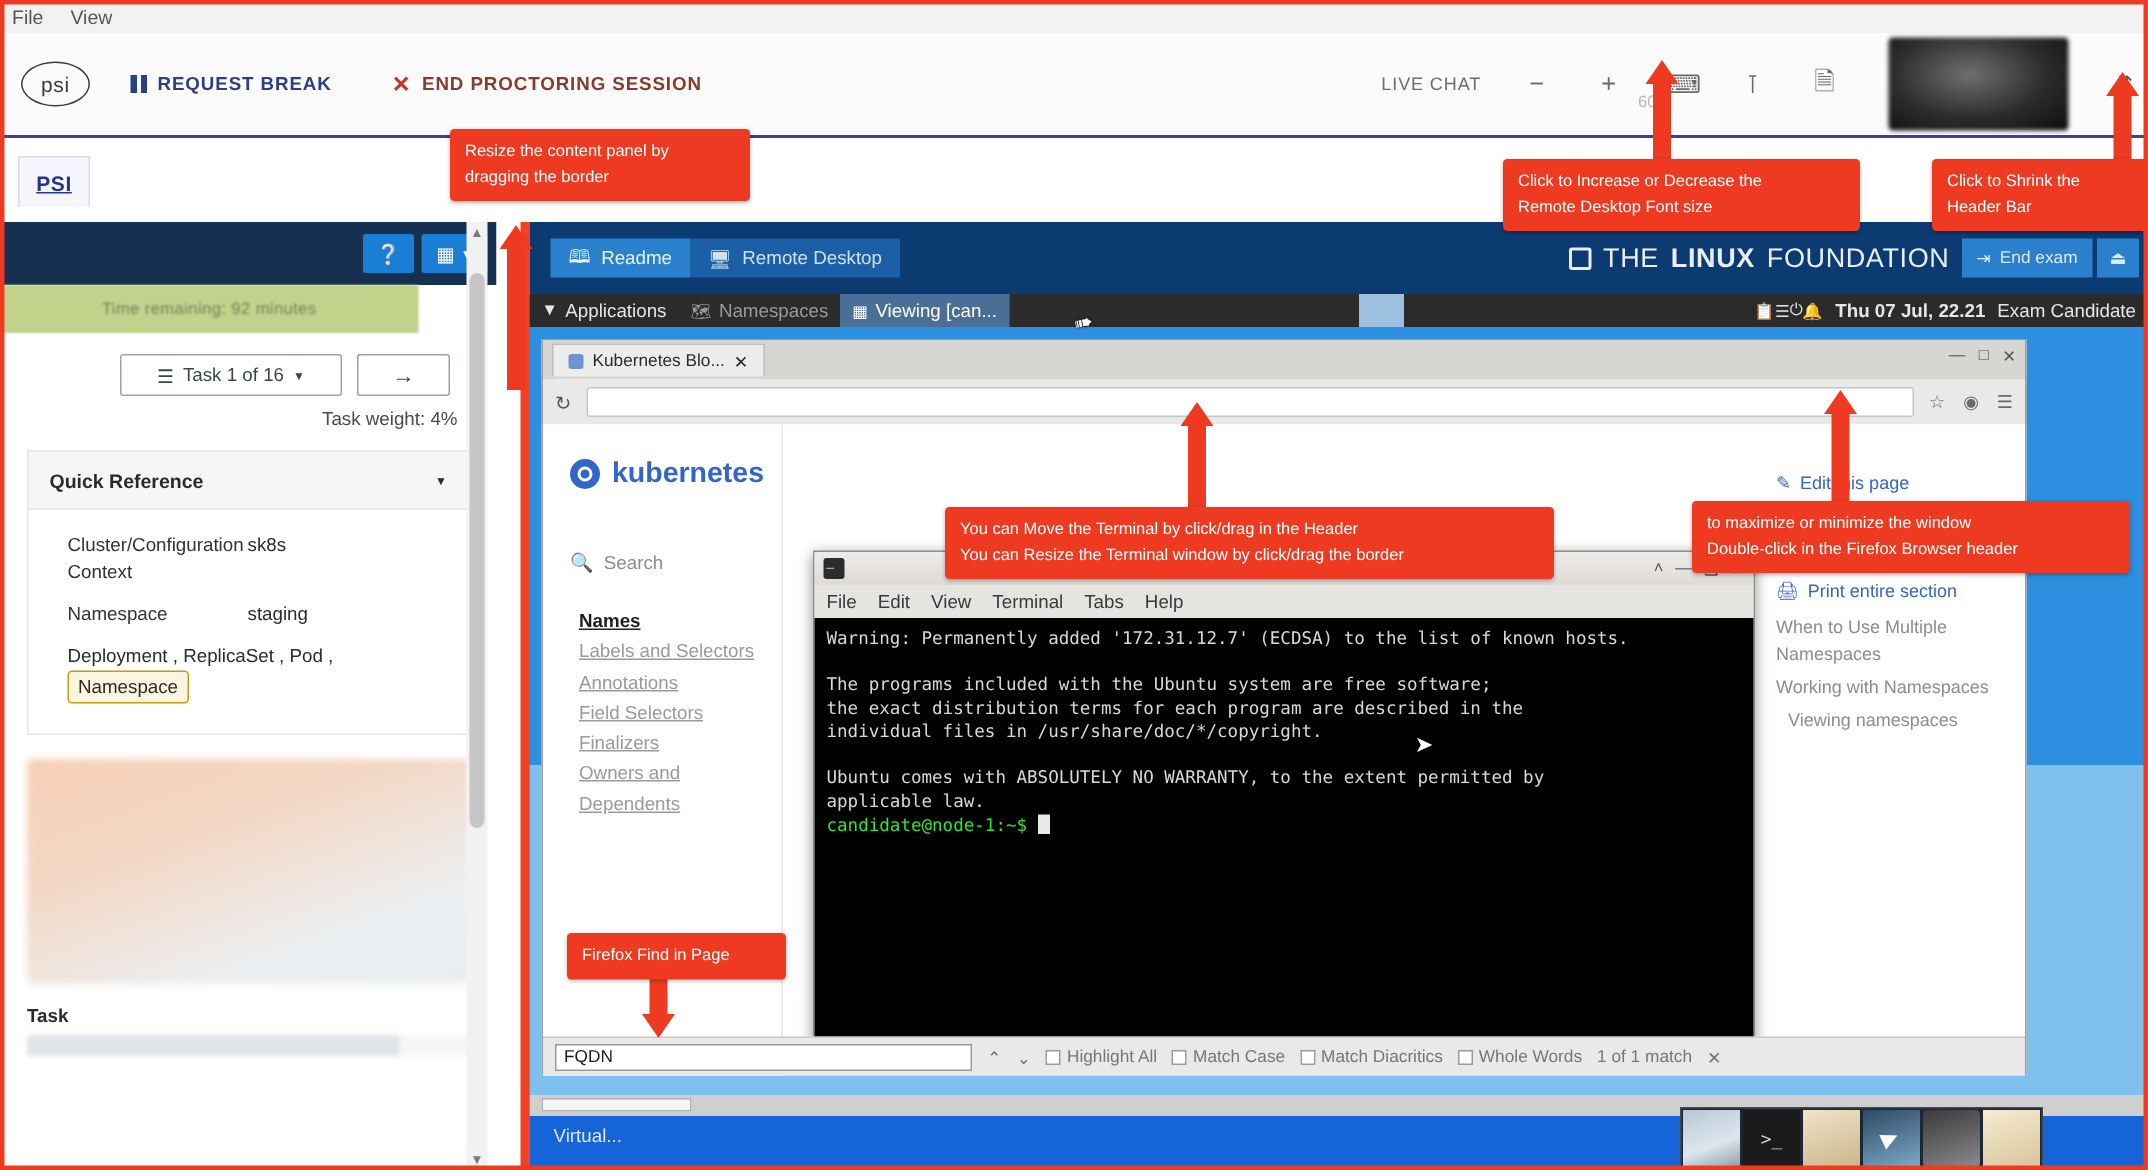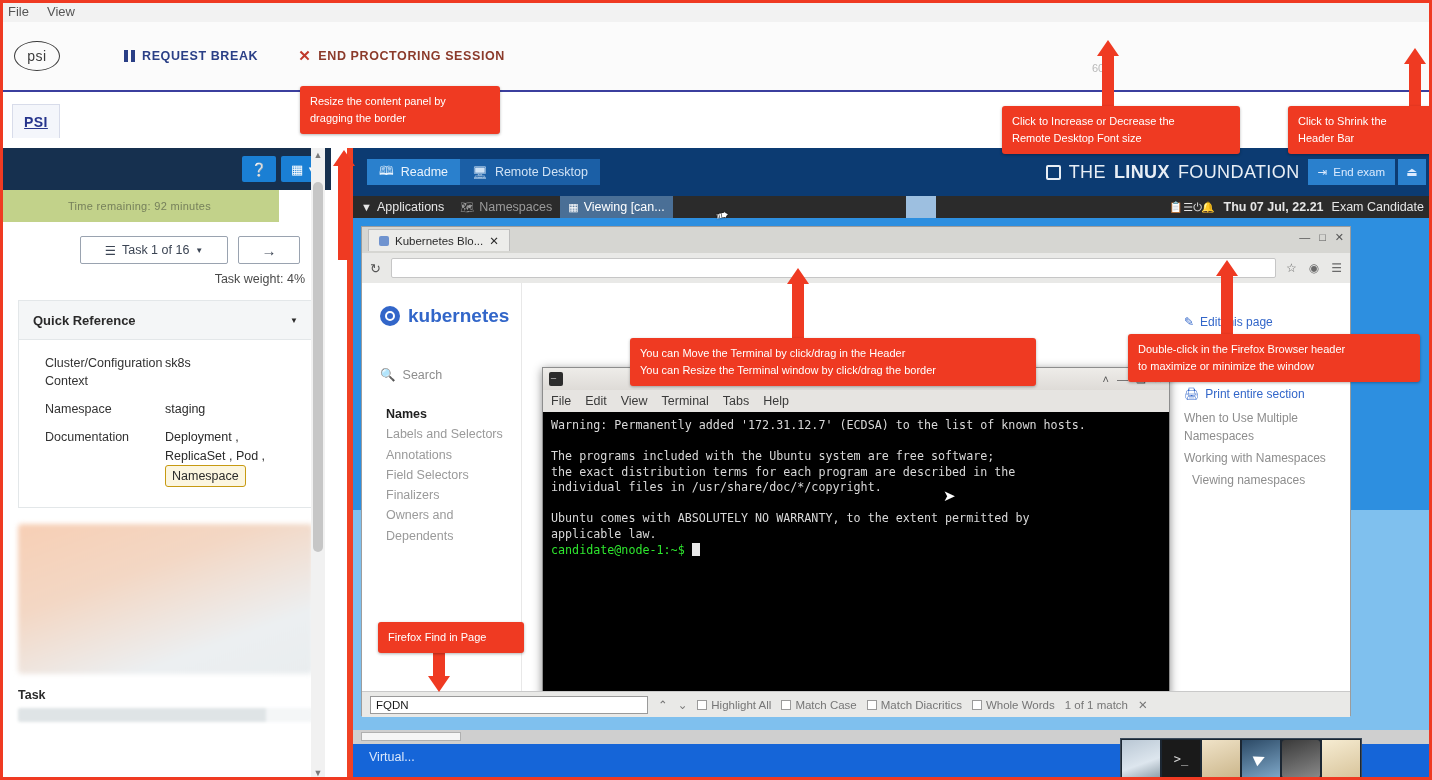--- a/index.html
+++ b/index.html
@@ -28,21 +28,21 @@
   }
   .psi-logo {
     margin-left: 14px; width: 46px; height: 30px; border: 1.5px solid #3b3b3b;
     border-radius: 50%; display: flex; align-items: center; justify-content: center;
     font-size: 14px; color: #3b3b3b; letter-spacing: .5px;
   }
   .psi-action {
     display: flex; align-items: center; gap: 7px;
     font-size: 12.5px; font-weight: bold; letter-spacing: .6px;
   }
-  .psi-action.break { margin-left: 64px; color: #2a3f86; }
+  .psi-action.break { margin-left: 27px; color: #2a3f86; }
   .psi-action.end { margin-left: 40px; color: #8b3a2a; }
   .pause-ico { display: inline-block; width: 11px; height: 12px;
     background: linear-gradient(to right,#2a3f86 0 38%, transparent 38% 62%, #2a3f86 62% 100%); }
   .x-ico { color: #c0392b; font-size: 15px; font-weight: bold; }
 
   .psi-right { margin-left: auto; display: flex; align-items: center; gap: 26px; padding-right: 10px; }
   .live-chat { font-size: 12px; letter-spacing: .6px; color: #6d6d6d; }
   .tb-ico { color: #6a6a6a; font-size: 17px; width: 22px; text-align: center; cursor: pointer; }
   .zoom-pct { position: absolute; left: 1092px; top: 62px; font-size: 11px; color: #b9b9b9; }
   .cam-box { width: 120px; height: 62px; margin-left: 6px;
@@ -168,21 +168,21 @@
   .k8s-left { flex: 0 0 160px; background: #fff; border-right: 1px solid #e8e8e8; }
   .k8s-logo { display: flex; align-items: center; gap: 8px; padding: 22px 0 0 18px;
     color: #3266c9; font-size: 19px; font-weight: bold; }
   .k8s-wheel { width: 20px; height: 20px; border-radius: 50%; background: #3266c9;
     position: relative; }
   .k8s-wheel::after { content: ""; position: absolute; inset: 5px; border-radius: 50%;
     border: 2px solid #fff; }
   .k8s-search { display: flex; align-items: center; gap: 7px; padding: 40px 0 0 18px;
     color: #8d8d8d; font-size: 12.5px; }
   .k8s-nav { padding: 22px 0 0 24px; font-size: 12.5px; line-height: 1.62; }
-  .k8s-nav li { list-style: none; color: #9a9a9a; }
+  .k8s-nav li { list-style: none; color: #9a9a9a; text-decoration: underline; }
   .k8s-nav li.cur { color: #1f1f1f; font-weight: bold; }
 
   .k8s-main { flex: 1; position: relative; padding: 0; }
   .warn-block { position: absolute; left: 64px; top: 172px; width: 500px;
     border-left: 4px solid #d36b6b; padding-left: 14px; font-size: 12.8px;
     line-height: 1.58; color: #2b2b2b; }
   .warn-block b { display: block; margin-bottom: 2px; }
 
   .k8s-right { flex: 0 0 172px; padding: 30px 0 0 6px; font-size: 12px; line-height: 1.5; }
   .k8s-right .act { color: #3266c9; display: flex; gap: 6px; margin-bottom: 6px;
@@ -273,20 +273,30 @@
   <div class="psi-action break">
     <span class="pause-ico"></span>
     <span>REQUEST BREAK</span>
   </div>
 
   <div class="psi-action end">
     <span class="x-ico">✕</span>
     <span>END PROCTORING SESSION</span>
   </div>
 
+  <div class="psi-right">
+    <span class="live-chat">LIVE CHAT</span>
+    <span class="tb-ico">−</span>
+    <span class="tb-ico">+</span>
+    <span class="tb-ico">⌨</span>
+    <span class="tb-ico">⊺</span>
+    <span class="tb-ico">🗎</span>
+    <div class="cam-box"></div>
+    <span class="shrink-ico">⇵</span>
+  </div>
 </div>
 <div class="zoom-pct">60%</div>
 
 <div class="psi-tabstrip">
   <div class="psi-tab">
     <u>PSI</u>
   </div>
 </div>
 
 <div class="left-panel">
@@ -318,21 +328,20 @@
   <div class="qref-body">
     <div class="qref-row">
       <div class="qref-k">Cluster/Configuration Context</div>
       <div class="qref-v">sk8s</div>
     </div>
     <div class="qref-row">
       <div class="qref-k">Namespace</div>
       <div class="qref-v">staging</div>
     </div>
     <div class="qref-row">
-      <div class="qref-k">Documentation</div>
       <div class="qref-v doc-links">
         <a href="#">Deployment</a> ,
         <a href="#">ReplicaSet</a> ,
         <a href="#">Pod</a> ,
         <span class="ns-chip">Namespace</span>
       </div>
     </div>
   </div>
 
   <div class="blur-card"></div>
@@ -593,21 +602,21 @@
   <div>Click to Shrink the</div>
   <div>Header Bar</div>
 </div>
 
 <div class="ann" style="left:630px;top:338px;width:406px;">
   <div>You can Move the Terminal by click/drag in the Header</div>
   <div>You can Resize the Terminal window by click/drag the border</div>
 </div>
 
 <div class="ann" style="left:1128px;top:334px;width:292px;">
+  <div>to maximize or minimize the window</div>
   <div>Double-click in the Firefox Browser header</div>
-  <div>to maximize or minimize the window</div>
 </div>
 
 <div class="ann" style="left:378px;top:622px;width:146px;">
   <div>Firefox Find in Page</div>
 </div>
 
 <div class="outer-border"></div>
 
 </body></html>

